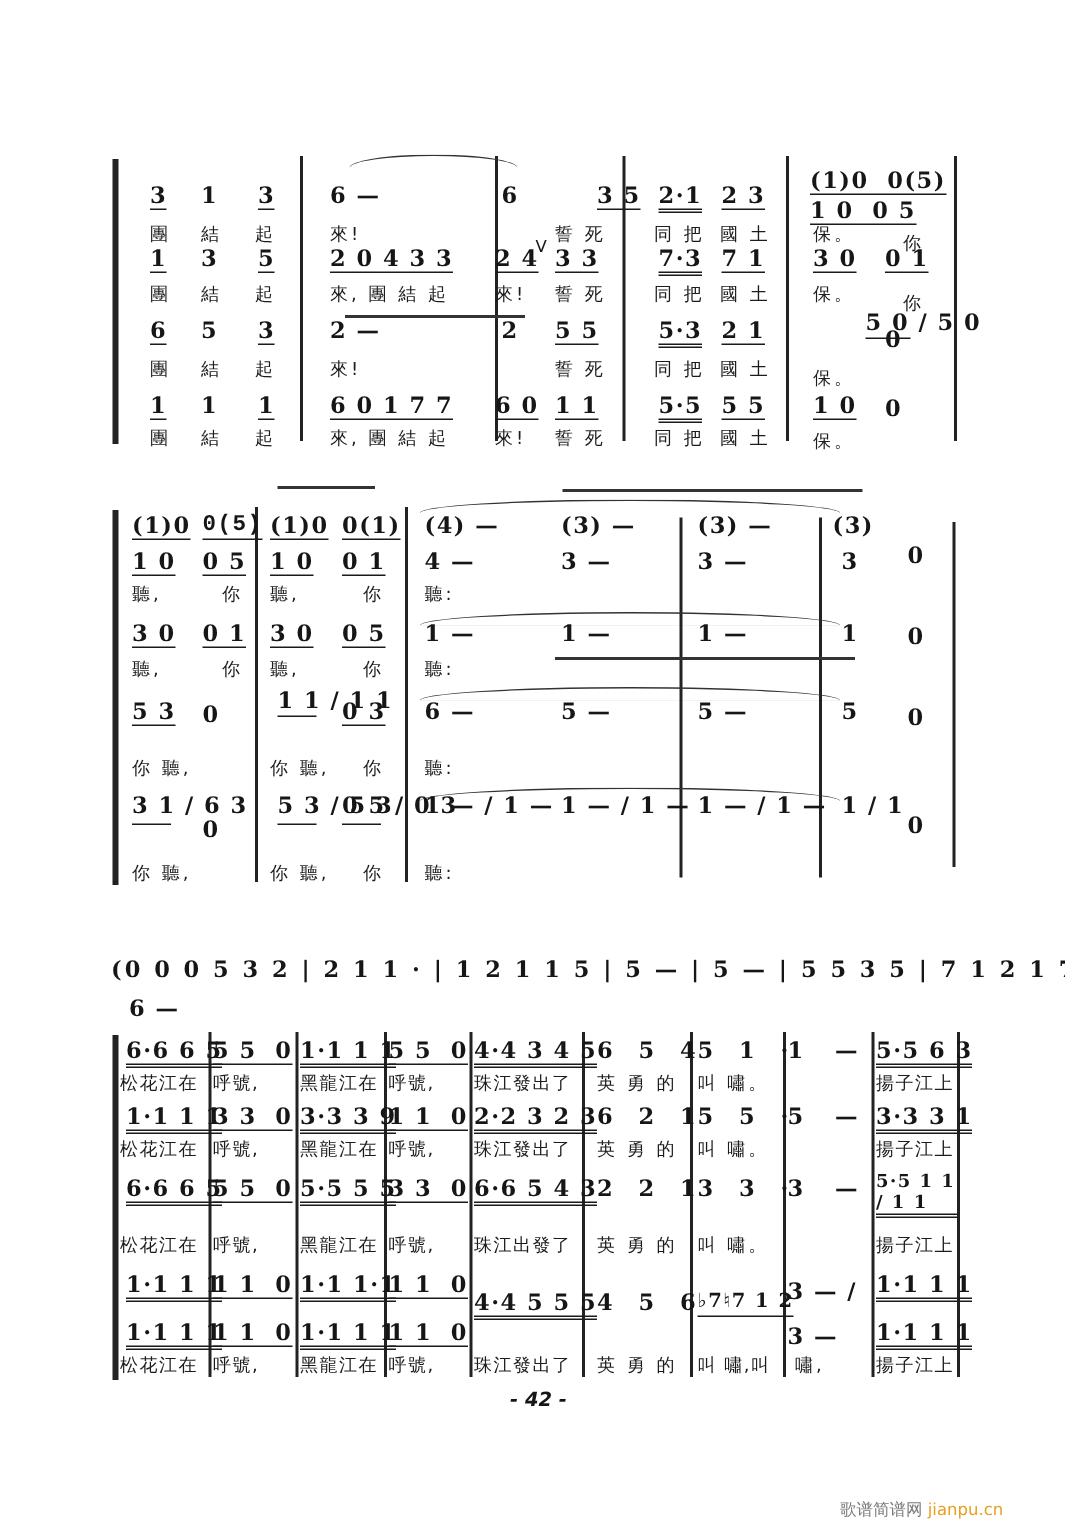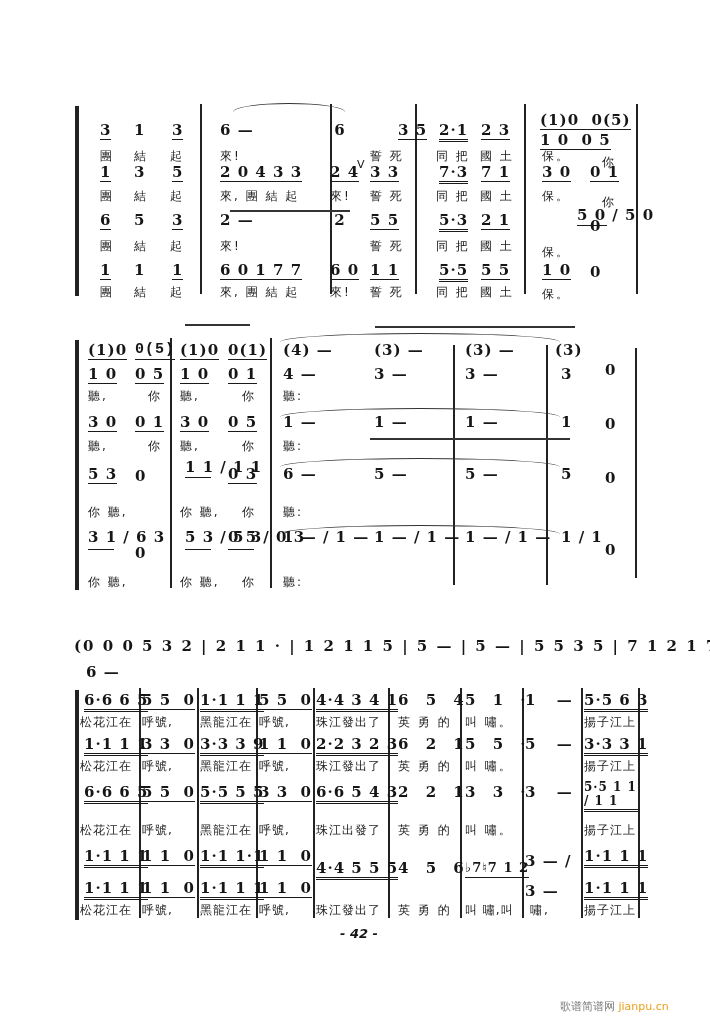--- a/index.html
+++ b/index.html
@@ -211,21 +211,21 @@
   <div class="bar" style="left:388px;top:688px;height:230px;"></div>
   <div class="bar" style="left:460px;top:688px;height:230px;"></div>
   <div class="bar" style="left:522px;top:688px;height:230px;"></div>
   <div class="bar" style="left:581px;top:688px;height:230px;"></div>
   <div class="bar" style="left:638px;top:688px;height:230px;"></div>
 
   <div class="n uu" style="left:84px;top:692px;">6·6 6 5</div>
   <div class="n u" style="left:142px;top:692px;">5 5  0</div>
   <div class="n uu" style="left:200px;top:692px;">1·1 1 1</div>
   <div class="n u" style="left:259px;top:692px;">5 5  0</div>
-  <div class="n uu" style="left:316px;top:692px;">4·4 3 4 1</div>
+  <div class="n uu" style="left:316px;top:692px;">4·4 3 4 5</div>
   <div class="n" style="left:398px;top:692px;letter-spacing:6px;">6 5 4</div>
   <div class="n" style="left:465px;top:692px;letter-spacing:6px;">5 1 ·</div>
   <div class="n" style="left:525px;top:692px;letter-spacing:8px;">1 —</div>
   <div class="n uu" style="left:584px;top:692px;">5·5 6 3</div>
   <div class="ly" style="left:80px;top:716px;letter-spacing:1px;">松花江在</div>
   <div class="ly" style="left:142px;top:716px;letter-spacing:1px;">呼號,</div>
   <div class="ly" style="left:200px;top:716px;letter-spacing:1px;">黑龍江在</div>
   <div class="ly" style="left:259px;top:716px;letter-spacing:1px;">呼號,</div>
   <div class="ly" style="left:316px;top:716px;letter-spacing:1px;">珠江發出了</div>
   <div class="ly" style="left:398px;top:716px;">英 勇 的</div>

